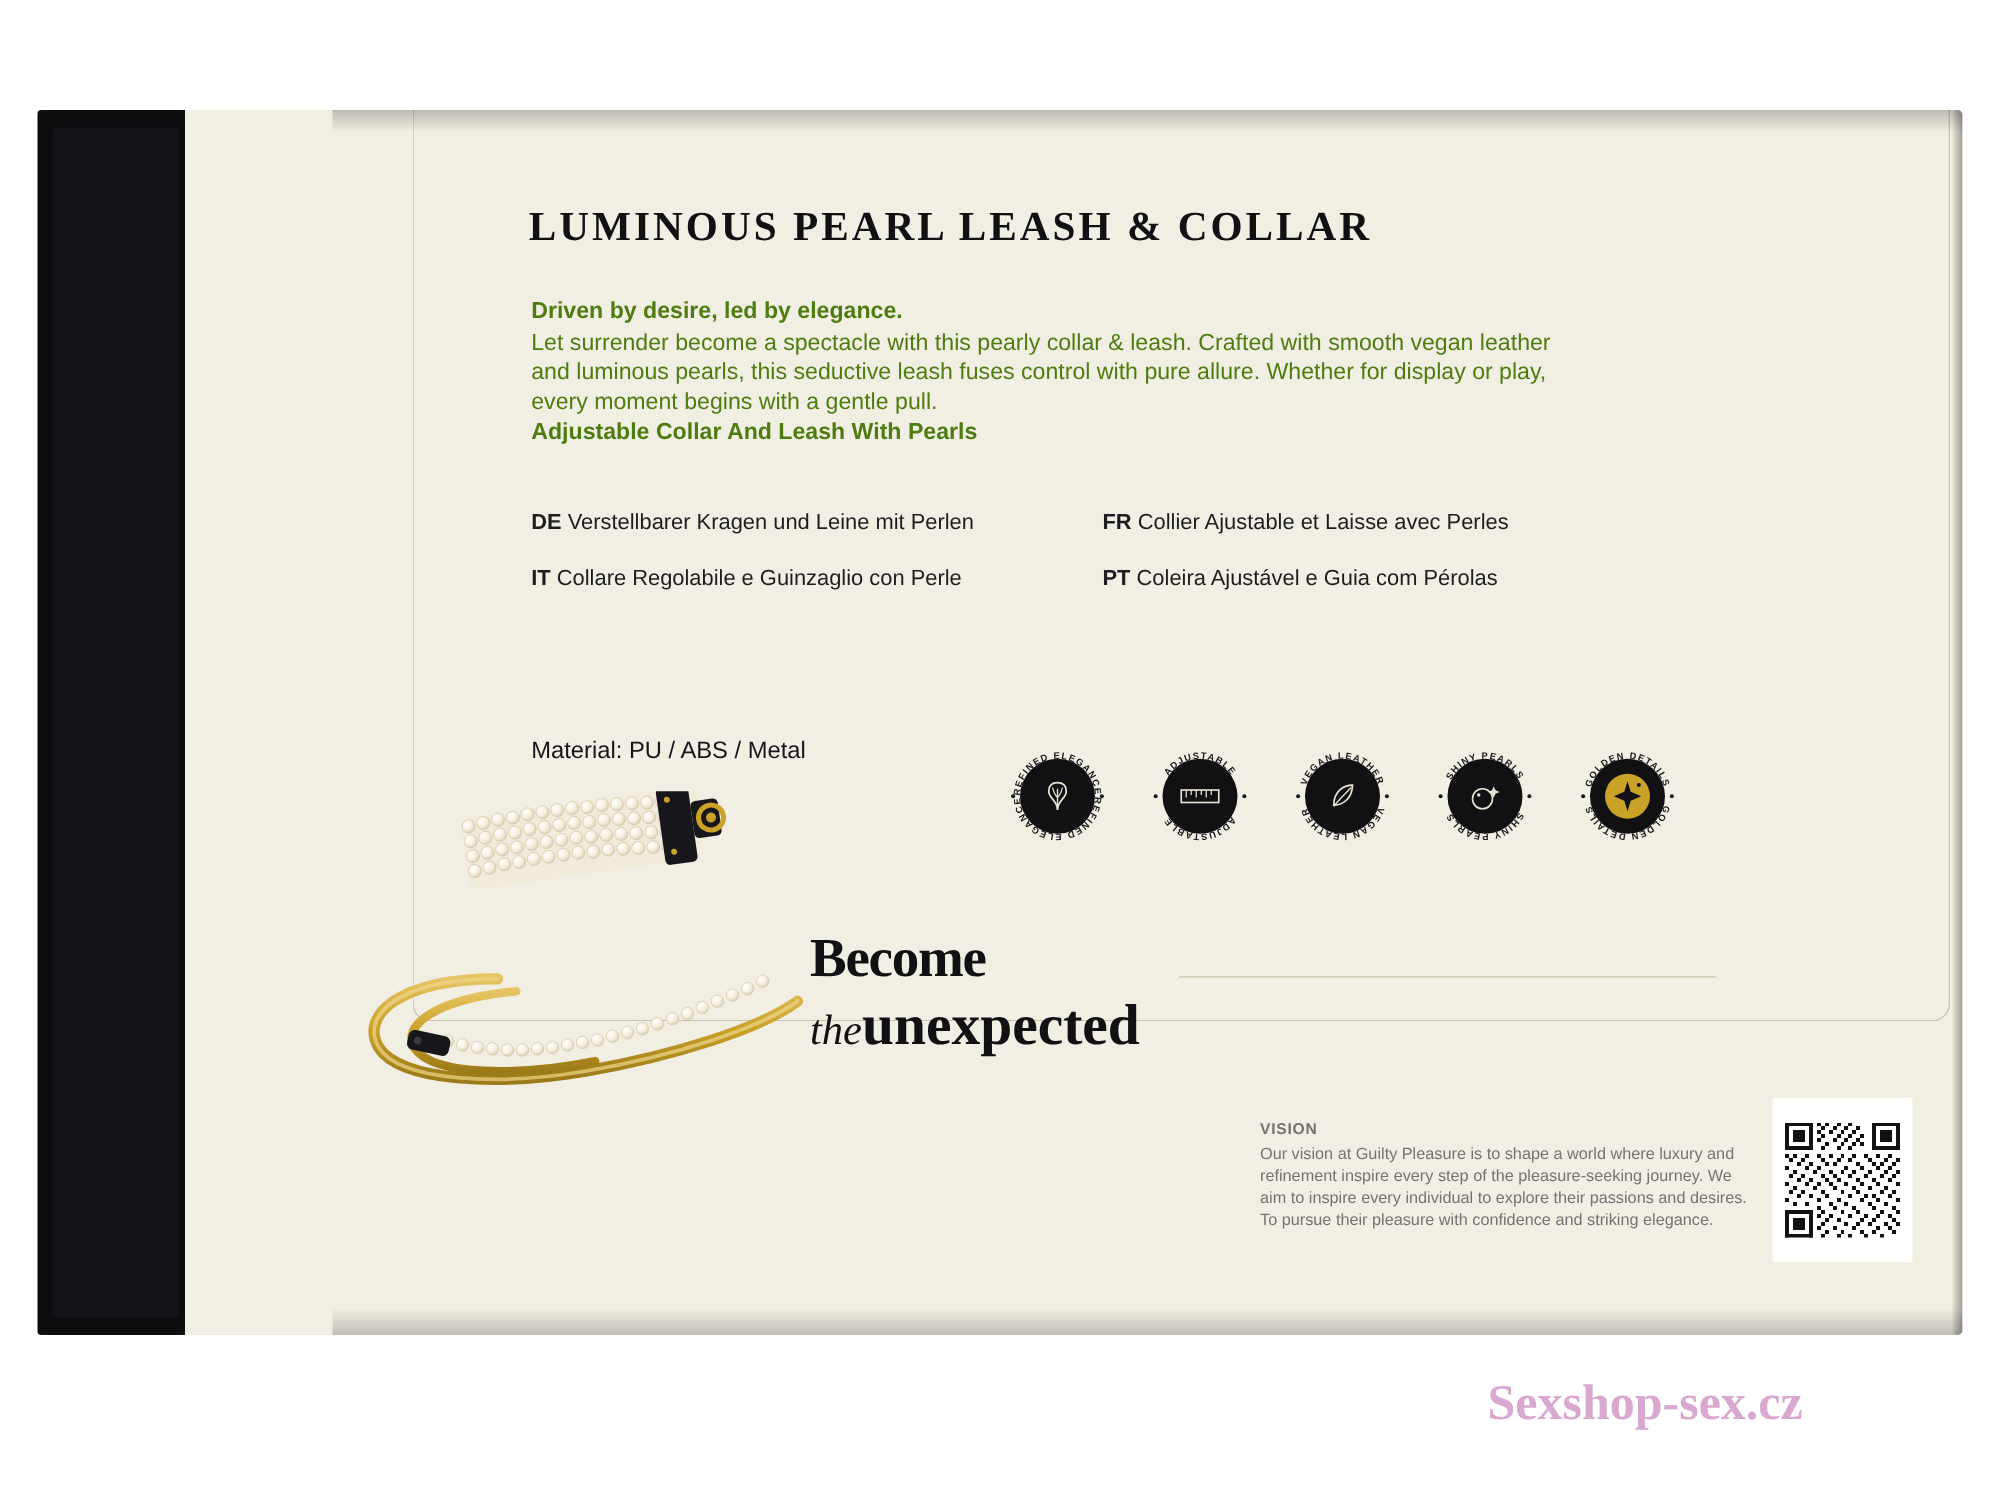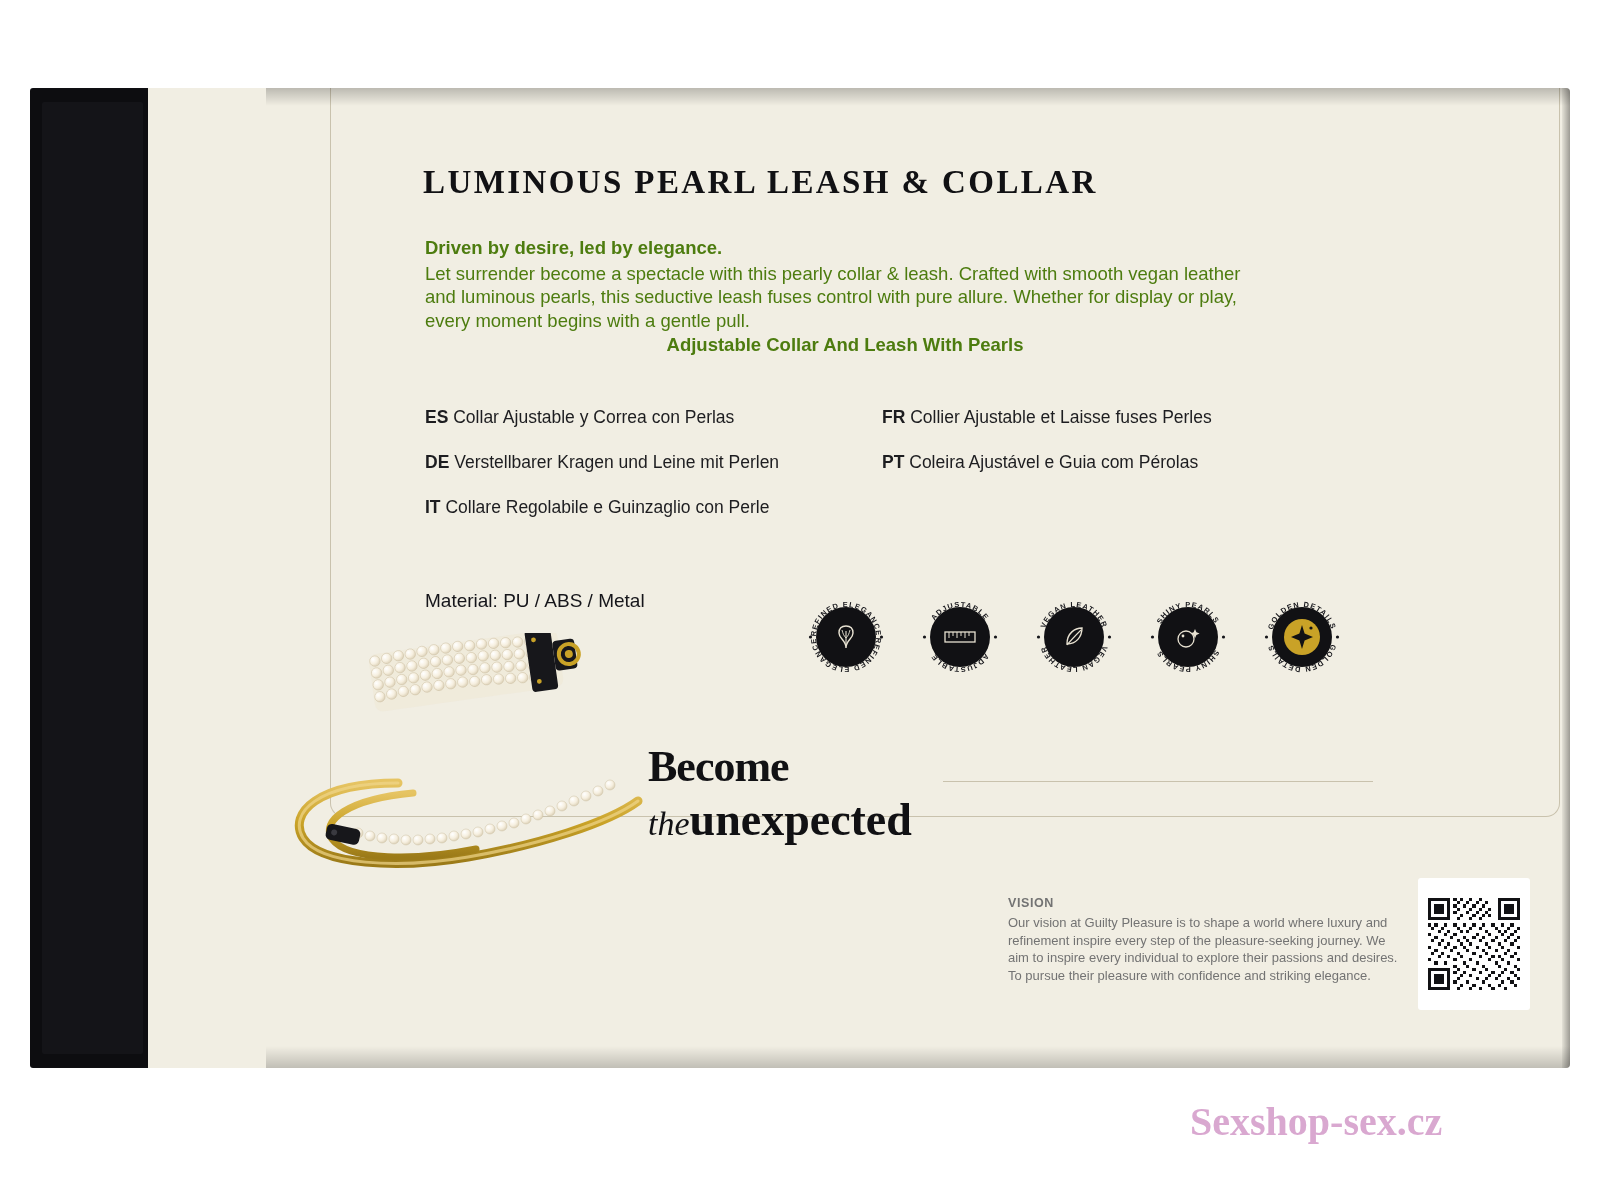--- a/index.html
+++ b/index.html
@@ -91,21 +91,21 @@
     position: absolute;
     left: 277px;
     top: 148px;
     width: 840px;
     font-size: 18.5px;
     line-height: 23.5px;
     color: #4d7c0f;
   }
   .desc .lead { font-weight: bold; display: block; }
   .desc .body { display: block; margin-top: 2px; }
-  .desc .sub { font-weight: bold; display: block; margin-top: 1px; text-align: center; }
+  .desc .sub { font-weight: bold; display: block; margin-top: 1px; }
 
   
   .langs {
     position: absolute;
     left: 277px;
     top: 318px;
     width: 1000px;
   }
   .lang-col {
     position: absolute;
@@ -268,36 +268,32 @@
 
     <div class="desc">
       <span class="lead">Driven by desire, led by elegance.</span>
       <span class="body">Let surrender become a spectacle with this pearly collar &amp; leash. Crafted with smooth vegan leather and luminous pearls, this seductive leash fuses control with pure allure. Whether for display or play, every moment begins with a gentle pull.</span>
       <span class="sub">Adjustable Collar And Leash With Pearls</span>
     </div>
 
     <div class="langs">
       <div class="lang-col left">
         <div class="lang-row">
-          <span class="lang-code">ES</span>
-          <span>Collar Ajustable y Correa con Perlas</span>
-        </div>
-        <div class="lang-row">
           <span class="lang-code">DE</span>
           <span>Verstellbarer Kragen und Leine mit Perlen</span>
         </div>
         <div class="lang-row">
           <span class="lang-code">IT</span>
           <span>Collare Regolabile e Guinzaglio con Perle</span>
         </div>
       </div>
       <div class="lang-col right">
         <div class="lang-row">
           <span class="lang-code">FR</span>
-          <span>Collier Ajustable et Laisse fuses Perles</span>
+          <span>Collier Ajustable et Laisse avec Perles</span>
         </div>
         <div class="lang-row">
           <span class="lang-code">PT</span>
           <span>Coleira Ajustável e Guia com Pérolas</span>
         </div>
       </div>
     </div>
 
     <div class="material">Material: PU / ABS / Metal</div>
 

